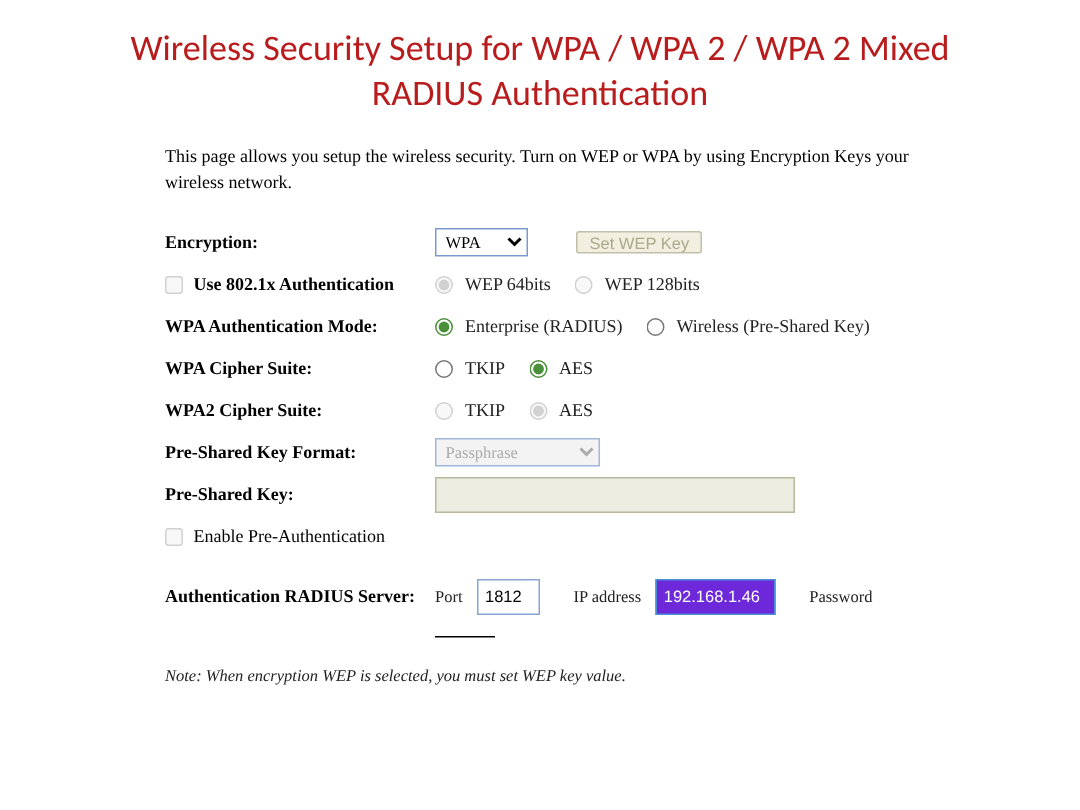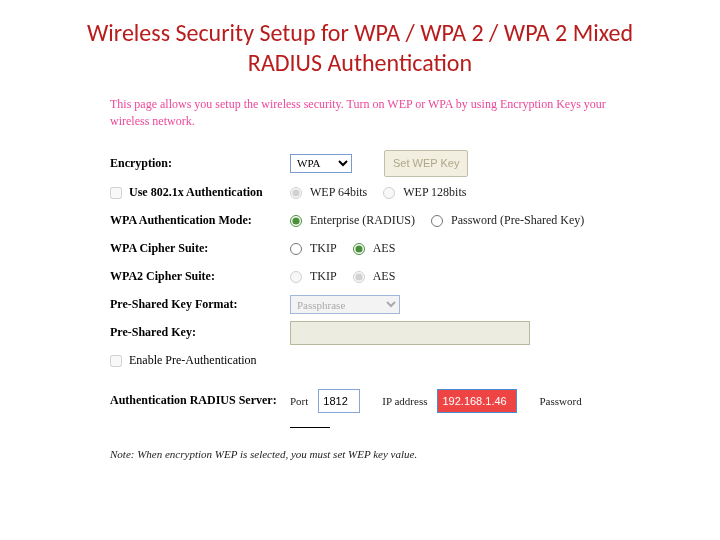--- a/index.html
+++ b/index.html
@@ -1,32 +1,32 @@
 <!DOCTYPE html>
 <html><head>
   <meta charset="utf-8">
   <style>
     * { margin: 0; padding: 0; box-sizing: border-box; }
     body { width: 720px; height: 540px; background: #fff; font-family: "Times New Roman", Georgia, serif; overflow: hidden; }
     .title { font-family: Calibri, Arial, sans-serif; font-size: 24px; color: #b91c1c; text-align: center; padding: 18px 60px 8px 60px; line-height: 1.25; }
     .panel { padding: 10px 100px 0 110px; font-size: 12px; color: #222; }
-    .intro { font-family: Georgia, serif; font-size: 12px; color: #ec4899; line-height: 1.4; margin-bottom: 20px; }
+    .intro { font-family: Georgia, serif; font-size: 12px; color: #000000; line-height: 1.4; margin-bottom: 20px; }
     .row { display: flex; align-items: center; min-height: 24px; margin-bottom: 4px; }
     .lbl { width: 180px; font-family: Georgia, serif; font-size: 12px; font-weight: bold; color: #000; flex-shrink: 0; }
     .lbl.nb { font-weight: normal; }
     .ctrl { display: flex; align-items: center; gap: 6px; font-family: Georgia, serif; font-size: 12px; }
     select { font-family: Liberation Serif, serif; font-size: 11px; border: 1px solid #7a9bd0; background: #fff; height: 19px; padding: 0 2px; }
     select.dis { background: #eee; color: #888; }
-    .btn { font-family: Arial, sans-serif; font-size: 11px; border: 1px solid #c0bfa9; background: #f2efe0; color: #aca88a; padding: 1px 8px; height: 27px; line-height: 15px; border-radius: 2px; }
+    .btn { font-family: Arial, sans-serif; font-size: 11px; border: 1px solid #c0bfa9; background: #f2efe0; color: #aca88a; padding: 1px 8px; height: 15px; line-height: 15px; border-radius: 2px; }
     input[type="checkbox"] { width: 12px; height: 12px; margin-right: 4px; vertical-align: middle; }
     input[type="radio"] { width: 12px; height: 12px; margin-right: 2px; vertical-align: middle; }
     .radio-lbl { margin-right: 10px; font-weight: normal; }
     input[type="text"] { font-family: Arial, sans-serif; font-size: 11px; border: 1px solid #b9b79c; background: #ecece0; height: 18px; padding: 11px 4px; }
     input.enabled { background: #fff; border: 1px solid #88a4d6; }
-    input.hl { background: #ef4444; color: #fff; border: 1px solid #4a8dd6; }
+    input.hl { background: #6d28d9; color: #fff; border: 1px solid #4a8dd6; }
     .psk-box { width: 240px; }
     .spacer { height: 12px; }
     .divider { width: 40px; border-top: 1px solid #000; margin: 2px 0 6px 180px; }
     .radius-row { display: flex; align-items: center; margin-bottom: 14px; }
     .rs-label { font-family: Georgia, serif; font-size: 11px; margin-right: 4px; }
     .note { font-family: Georgia, serif; font-style: italic; font-size: 11px; color: #222; margin-top: 20px; }
     .radio-accent { accent-color: #4a8f3a; }
   </style>
 </head>
 <body>
@@ -59,21 +59,21 @@
       <span class="radio-lbl">WEP 128bits</span>
     </div>
   </div>
 
   <div class="row">
     <span class="lbl">WPA Authentication Mode:</span>
     <div class="ctrl">
       <input type="radio" class="radio-accent" name="amode" checked="" style="">
       <span class="radio-lbl">Enterprise (RADIUS)</span>
       <input type="radio" name="amode" style="">
-      <span class="radio-lbl">Password (Pre-Shared Key)</span>
+      <span class="radio-lbl">Wireless (Pre-Shared Key)</span>
     </div>
   </div>
 
   <div class="row">
     <span class="lbl">WPA Cipher Suite:</span>
     <div class="ctrl">
       <input type="radio" name="c1" style="">
       <span class="radio-lbl">TKIP</span>
       <input type="radio" class="radio-accent" name="c1" checked="" style="">
       <span class="radio-lbl">AES</span>

